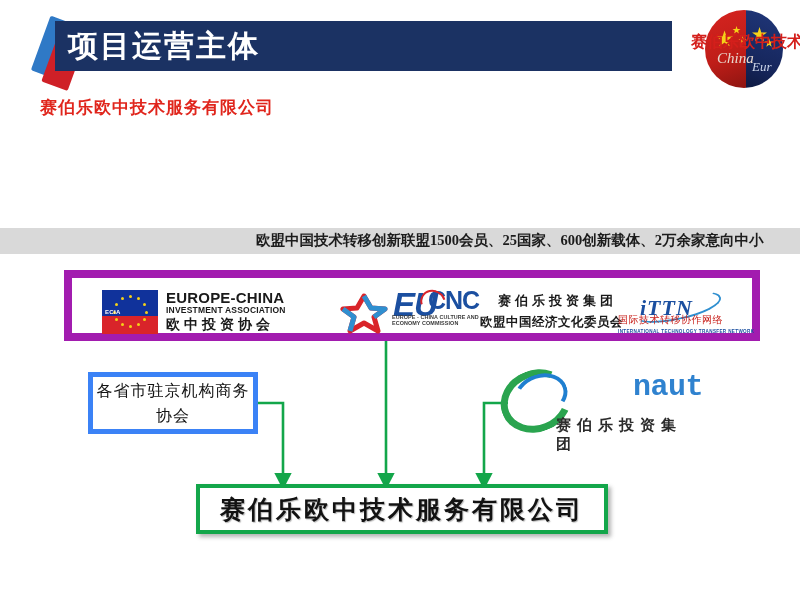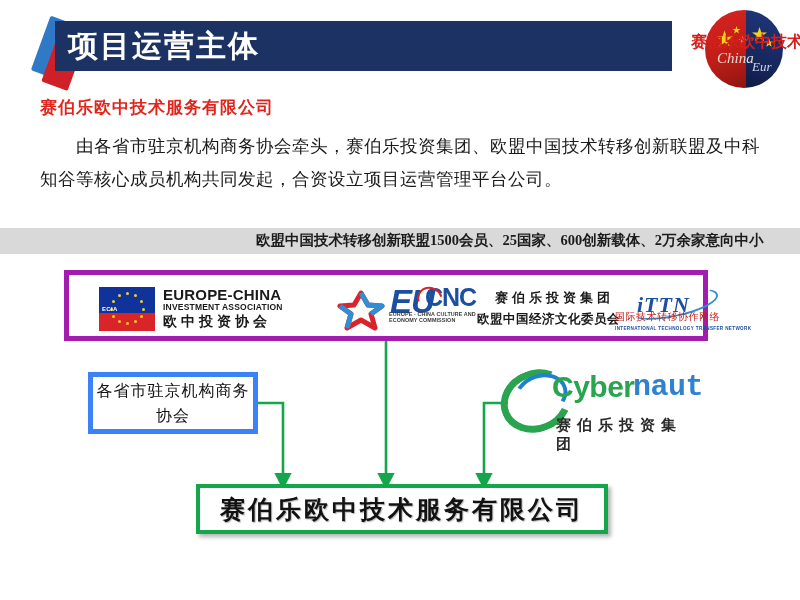--- a/index.html
+++ b/index.html
@@ -78,22 +78,22 @@
     background:#d9d9d9;overflow:hidden;
   }
   .gray-band .gb-text{
     position:absolute;left:256px;top:3px;white-space:nowrap;
     font-size:14.5px;font-weight:bold;color:#1c1c1c;
     font-family:"Liberation Serif","DejaVu Serif",serif;
   }
 
   
   .logo-box{
-    position:absolute;left:64px;top:270px;width:644px;height:71px;
-    border:5px solid #a21caf;background:#ffffff;box-sizing:border-box;
+    position:absolute;left:64px;top:270px;width:696px;height:71px;
+    border:8px solid #a21caf;background:#ffffff;box-sizing:border-box;
   }
 
   
   .ecia{position:absolute;left:30px;top:10px;width:230px;height:48px;}
   .ecia .flag{position:absolute;left:0;top:2px;width:56px;height:44px;overflow:hidden;}
   .ecia .flag .fb{position:absolute;left:0;top:0;width:100%;height:58%;background:#10329b;}
   .ecia .flag .fr{position:absolute;left:0;bottom:0;width:100%;height:42%;background:#d9242a;}
   .ecia .flag .ring{position:absolute;left:12px;top:5px;width:33px;height:33px;}
   .ecia .flag .ring i{position:absolute;width:3px;height:3px;background:#f5d118;border-radius:50%;}
   .ecia .flag .tag{
@@ -202,21 +202,20 @@
     <span class="star s2">★</span>
     <span class="star s3">★</span>
     <span class="star s4">★</span>
     <span class="star s5">★</span>
     <span class="word-china">China</span>
     <span class="word-eu">Eur</span>
   </div>
   <div class="circ-cn-text">赛伯乐欧中技术服务公司</div>
 
   <div class="red-head">赛伯乐欧中技术服务有限公司</div>
-  <div class="para">由各省市驻京机构商务协会牵头，赛伯乐投资集团、欧盟中国技术转移创新联盟及中科知谷等核心成员机构共同发起，合资设立项目运营管理平台公司。</div>
 
   <div class="gray-band">
     <div class="gb-text">欧盟中国技术转移创新联盟1500会员、25国家、600创新载体、2万余家意向中小</div>
   </div>
 
   <svg class="connectors" viewBox="0 0 800 600">
     <defs>
       <marker id="ah" markerWidth="8" markerHeight="8" refX="3.2" refY="4" orient="auto">
         <path d="M0,0.6 L6.6,4 L0,7.4 z" fill="#13a64a"></path>
       </marker>
@@ -280,21 +279,20 @@
     </div>
   </div>
 
   <div class="assoc-box">
     <span>各省市驻京机构商务协会</span>
   </div>
 
   <div class="cyber">
     <div class="swoop"></div>
     <div class="swoop2"></div>
-    <div class="wordA">Cyber</div>
     <div class="wordB">naut</div>
     <div class="cn">赛伯乐投资集团</div>
   </div>
 
   <div class="main-box">
     <span class="mb-text">赛伯乐欧中技术服务有限公司</span>
   </div>
 
 </div>
 

